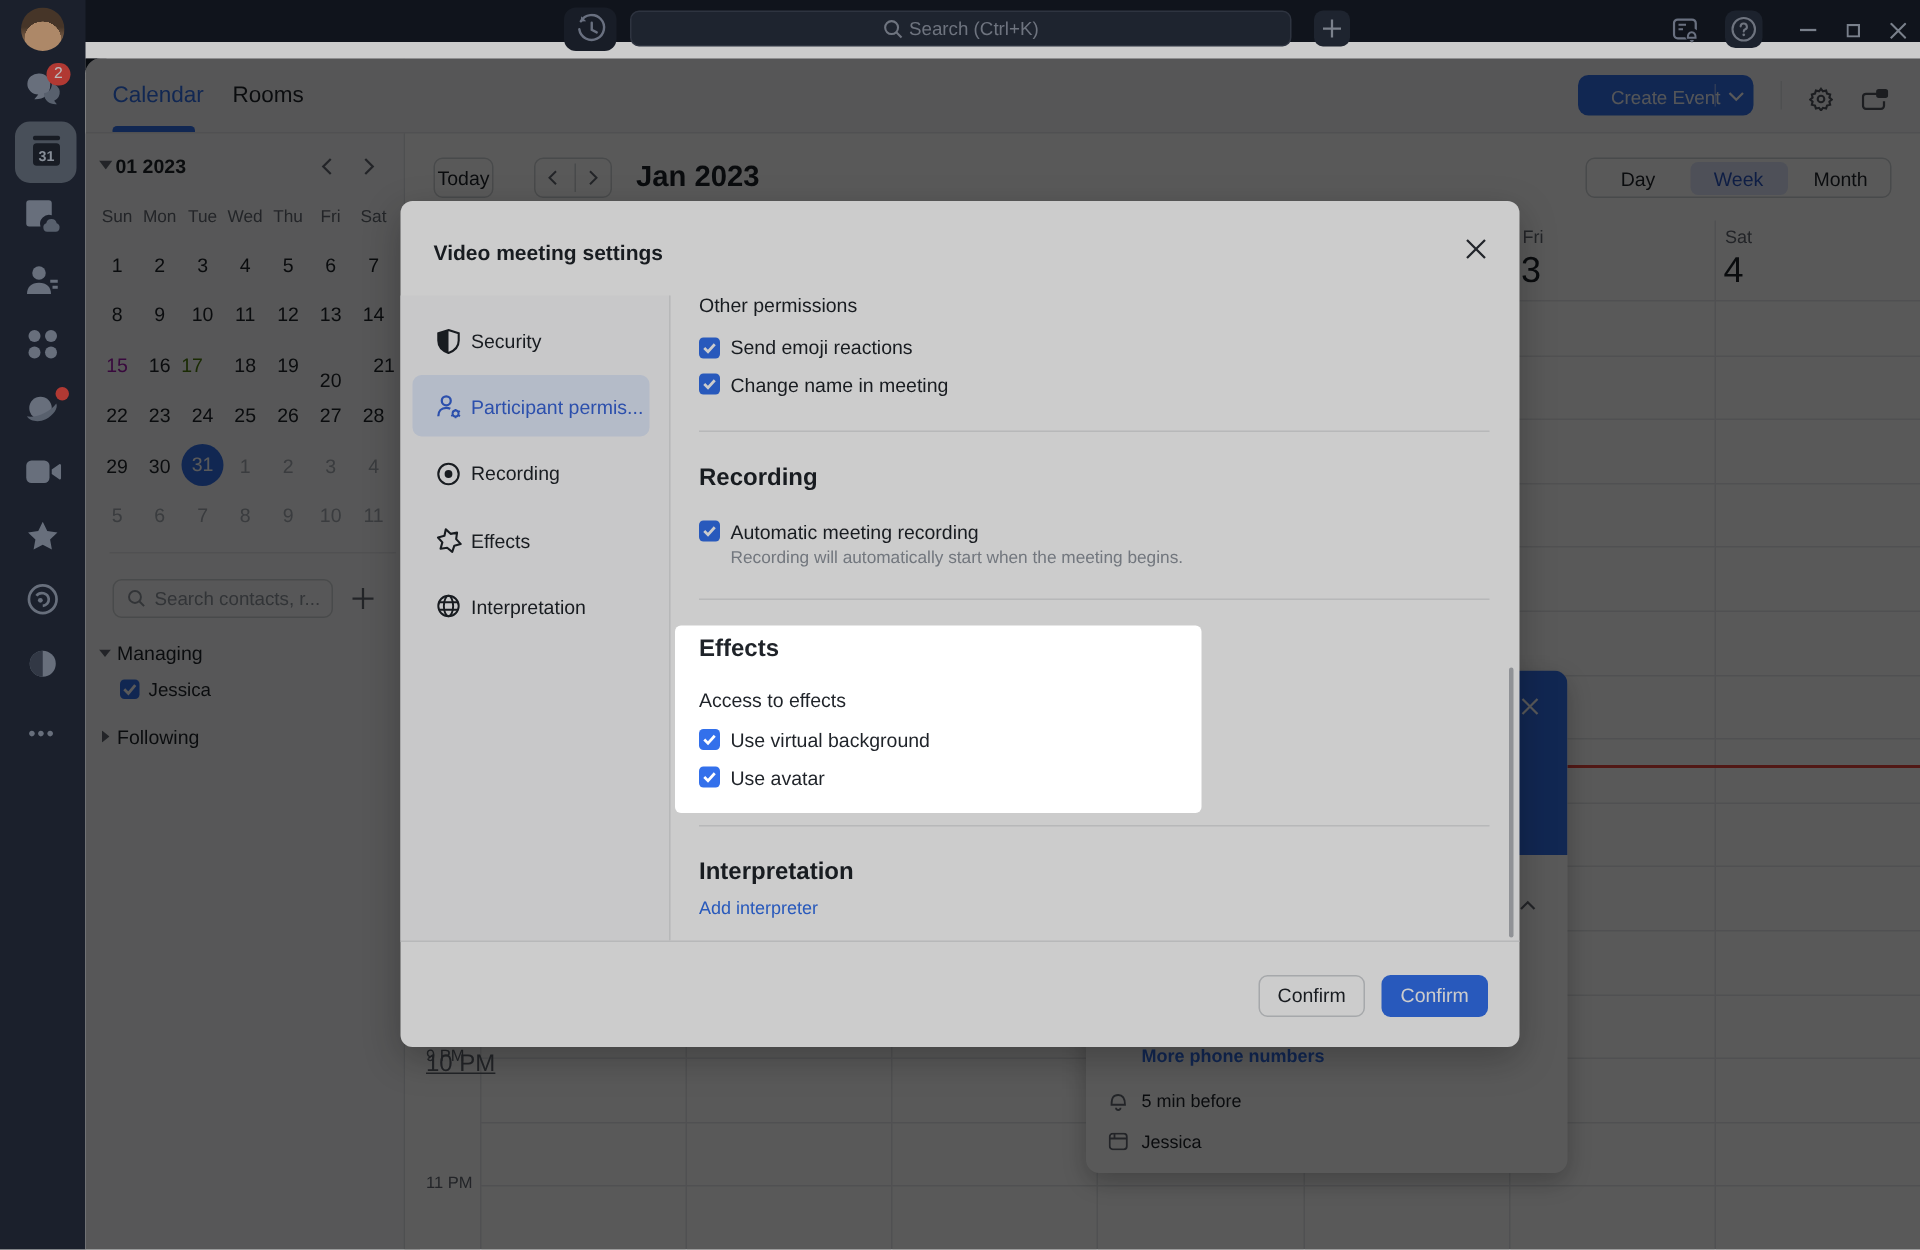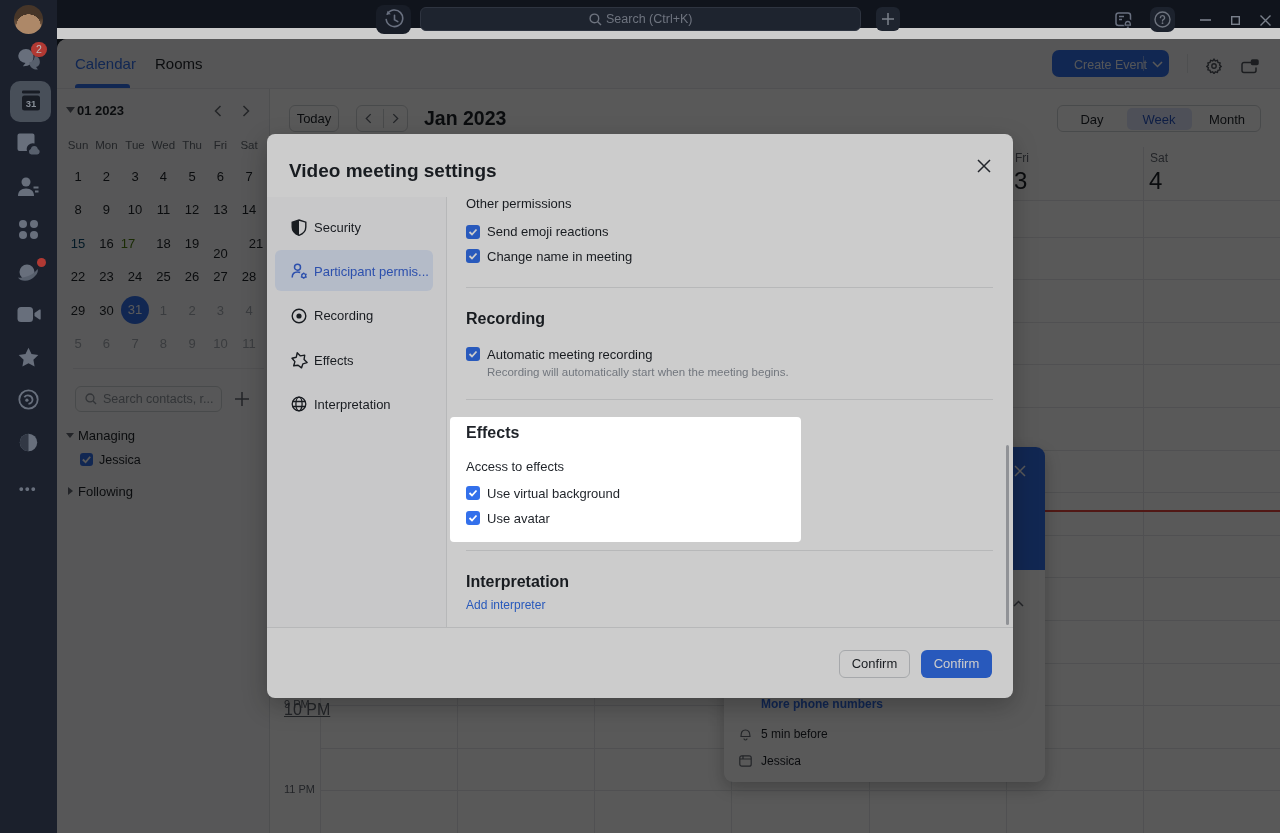--- a/index.html
+++ b/index.html
@@ -176,21 +176,21 @@
       <div class="abs" style="left:120.8px;top:128.0px;width:28.5px;height:20px;font-size:13px;color:#1f2329;text-align:center;line-height:20px;">5</div>
       <div class="abs" style="left:149.2px;top:128.0px;width:28.5px;height:20px;font-size:13px;color:#1f2329;text-align:center;line-height:20px;">6</div>
       <div class="abs" style="left:177.8px;top:128.0px;width:28.5px;height:20px;font-size:13px;color:#1f2329;text-align:center;line-height:20px;">7</div>
       <div class="abs" style="left:6.8px;top:161.4px;width:28.5px;height:20px;font-size:13px;color:#1f2329;text-align:center;line-height:20px;">8</div>
       <div class="abs" style="left:35.2px;top:161.4px;width:28.5px;height:20px;font-size:13px;color:#1f2329;text-align:center;line-height:20px;">9</div>
       <div class="abs" style="left:63.8px;top:161.4px;width:28.5px;height:20px;font-size:13px;color:#1f2329;text-align:center;line-height:20px;">10</div>
       <div class="abs" style="left:92.2px;top:161.4px;width:28.5px;height:20px;font-size:13px;color:#1f2329;text-align:center;line-height:20px;">11</div>
       <div class="abs" style="left:120.8px;top:161.4px;width:28.5px;height:20px;font-size:13px;color:#1f2329;text-align:center;line-height:20px;">12</div>
       <div class="abs" style="left:149.2px;top:161.4px;width:28.5px;height:20px;font-size:13px;color:#1f2329;text-align:center;line-height:20px;">13</div>
       <div class="abs" style="left:177.8px;top:161.4px;width:28.5px;height:20px;font-size:13px;color:#1f2329;text-align:center;line-height:20px;">14</div>
-      <div class="abs" style="left:6.8px;top:194.8px;width:28.5px;height:20px;font-size:13px;color:#0c4a6e;text-align:center;line-height:20px;">15</div>
+      <div class="abs" style="left:6.8px;top:194.8px;width:28.5px;height:20px;font-size:13px;color:#a21caf;text-align:center;line-height:20px;">15</div>
       <div class="abs" style="left:35.2px;top:194.8px;width:28.5px;height:20px;font-size:13px;color:#1f2329;text-align:center;line-height:20px;">16</div>
       <div class="abs" style="left:63.8px;top:194.8px;width:28.5px;height:20px;font-size:13px;color:#4d7c0f;text-align:left;line-height:20px;">17</div>
       <div class="abs" style="left:92.2px;top:194.8px;width:28.5px;height:20px;font-size:13px;color:#1f2329;text-align:center;line-height:20px;">18</div>
       <div class="abs" style="left:120.8px;top:194.8px;width:28.5px;height:20px;font-size:13px;color:#1f2329;text-align:center;line-height:20px;">19</div>
       <div class="abs" style="left:149.2px;top:194.8px;width:28.5px;height:20px;font-size:13px;color:#1f2329;text-align:center;line-height:20px;margin-top:10px;">20</div>
       <div class="abs" style="left:177.8px;top:194.8px;width:28.5px;height:20px;font-size:13px;color:#1f2329;text-align:right;line-height:20px;">21</div>
       <div class="abs" style="left:6.8px;top:228.2px;width:28.5px;height:20px;font-size:13px;color:#1f2329;text-align:center;line-height:20px;">22</div>
       <div class="abs" style="left:35.2px;top:228.2px;width:28.5px;height:20px;font-size:13px;color:#1f2329;text-align:center;line-height:20px;">23</div>
       <div class="abs" style="left:63.8px;top:228.2px;width:28.5px;height:20px;font-size:13px;color:#1f2329;text-align:center;line-height:20px;">24</div>
       <div class="abs" style="left:92.2px;top:228.2px;width:28.5px;height:20px;font-size:13px;color:#1f2329;text-align:center;line-height:20px;">25</div>
@@ -259,21 +259,21 @@
     <svg class="abs" style="left:926px;top:19px;" width="16" height="16" viewBox="0 0 16 16" fill="none" stroke="#51565e" stroke-width="1.4">
       <circle cx="8" cy="8" r="2.2"></circle>
       <path d="M8 1.2 l1.3 1.7 2.1-0.5 0.6 2 2.1 0.6 -0.5 2.1 1.6 1.3 -1.6 1.3 0.5 2.1 -2.1 0.6 -0.6 2 -2.1-0.5 -1.3 1.7 -1.3-1.7 -2.1 0.5 -0.6-2 -2.1-0.6 0.5-2.1 -1.6-1.3 1.6-1.3 -0.5-2.1 2.1-0.6 0.6-2 2.1 0.5 z"></path>
     </svg>
 
     <svg class="abs" style="left:961px;top:20px;" width="18" height="15" viewBox="0 0 18 15" fill="none" stroke="#51565e" stroke-width="1.5">
       <path d="M12.5 3.5 h-9.5 a2 2 0 0 0 -2 2 v6 a2 2 0 0 0 2 2 h10 a2 2 0 0 0 2 -2 v-3"></path>
       <rect x="10.5" y="1" width="6.5" height="4.5" rx="1" fill="#51565e"></rect>
     </svg>
 
-    <div class="abs" style="left:9px;top:66px;width:50px;height:27px;border:1px solid #d0d3d6;border-radius:6px;font-size:13px;color:#1f2329;text-align:center;line-height:25px;">Today</div>
+    <div class="abs" style="left:9px;top:66px;width:40px;height:27px;border:1px solid #d0d3d6;border-radius:6px;font-size:13px;color:#1f2329;text-align:center;line-height:25px;">Today</div>
     <div class="abs" style="left:76px;top:66px;width:52px;height:27px;border:1px solid #d0d3d6;border-radius:6px;"></div>
     <svg class="abs" style="left:85px;top:74px;" width="7" height="11" viewBox="0 0 8 12" fill="none" stroke="#646a73" stroke-width="1.5">
         <path d="M6.5 1 L1.5 6 L6.5 11"></path>
       </svg>
     <svg class="abs" style="left:112px;top:74px;" width="7" height="11" viewBox="0 0 8 12" fill="none" stroke="#646a73" stroke-width="1.5">
         <path d="M1.5 1 L6.5 6 L1.5 11"></path>
       </svg>
     <div class="abs" style="left:144px;top:68px;font-size:19.5px;font-weight:700;color:#1f2329;">Jan 2023</div>
 
     <div class="abs" style="left:777px;top:66px;width:204px;height:27px;border:1px solid #d0d3d6;border-radius:6px;"></div>
@@ -336,21 +336,21 @@
       <rect x="0.8" y="0.8" width="11.4" height="10.4" rx="2"></rect>
       <path d="M0.8 4 h11.4 M4 0.8 v3.2"></path>
     </svg>
     <div class="abs" style="left:37px;top:307px;font-size:12px;color:#1f2329;">Jessica</div>
   </div>
 
   <div class="abs" id="modalmask"></div>
 
   <div class="abs" id="modal">
 
-    <div class="abs" style="left:22px;top:26px;font-size:19px;font-weight:700;color:#1f2329;">Video meeting settings</div>
+    <div class="abs" style="left:22px;top:26px;font-size:14px;font-weight:700;color:#1f2329;">Video meeting settings</div>
     <svg class="abs" style="left:710px;top:25px;" width="14" height="14" viewBox="0 0 14 14" stroke="#2b2f36" stroke-width="1.5">
         <path d="M1 1 L13 13 M13 1 L1 13"></path>
       </svg>
 
     <div class="abs" style="left:0;top:63px;width:180px;height:430px;background:#fbfbfc;border-right:1px solid #e5e6e8;"></div>
     <div class="abs" style="left:8px;top:116px;width:158px;height:41px;background:#e2eafb;border-radius:6px;"></div>
 
     <svg class="abs" style="left:24px;top:85px;" width="16" height="17" viewBox="0 0 16 17" fill="none" stroke="#1f2329" stroke-width="1.4">
       <path d="M8 1 L14.8 3.2 V8 c0 4.4-2.8 6.9-6.8 8.3 C4 14.9 1.2 12.4 1.2 8 V3.2 z"></path>
       <path d="M8 1 L1.2 3.2 V8 c0 4.4 2.8 6.9 6.8 8.3 z" fill="#1f2329" stroke="none"></path>

